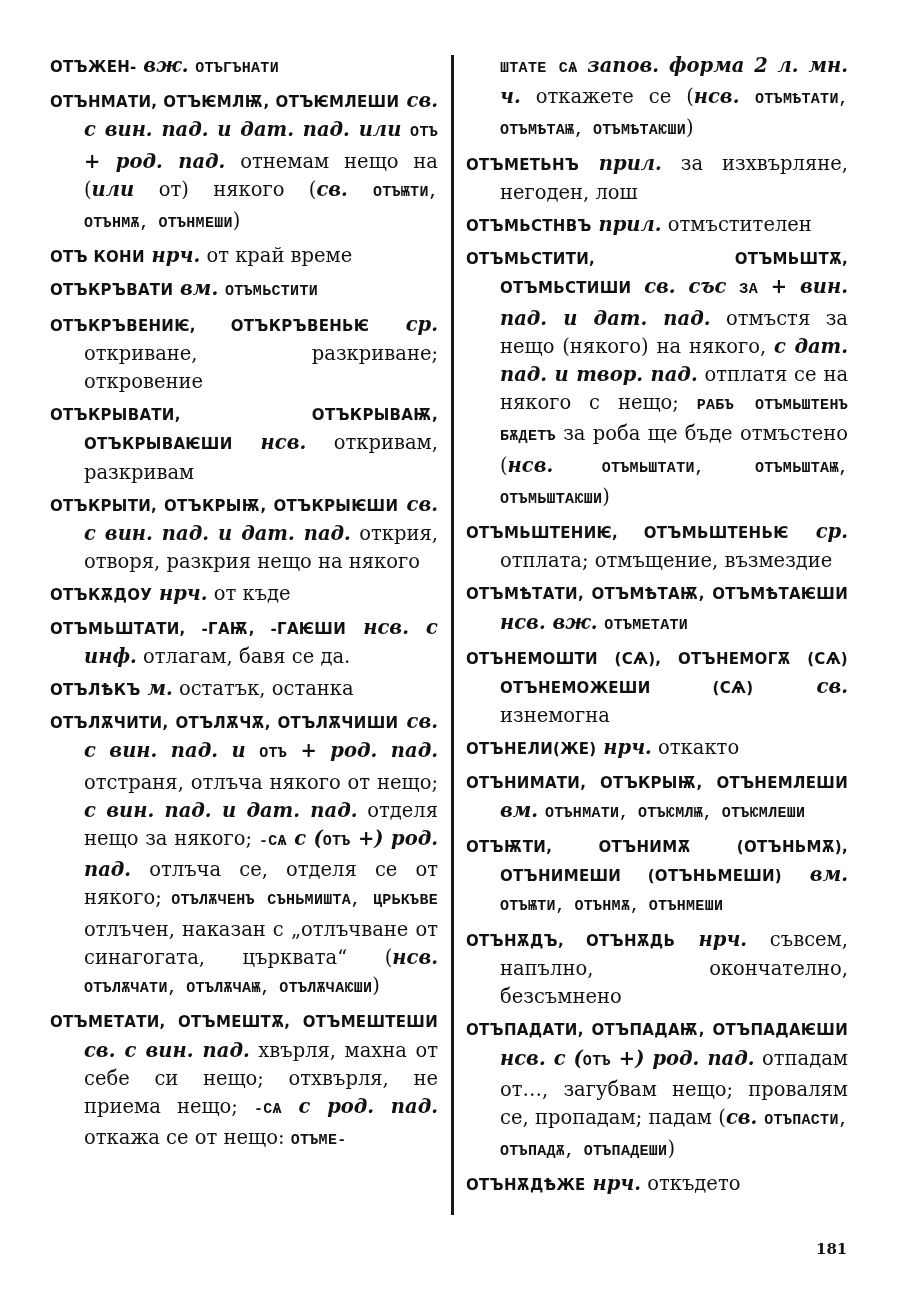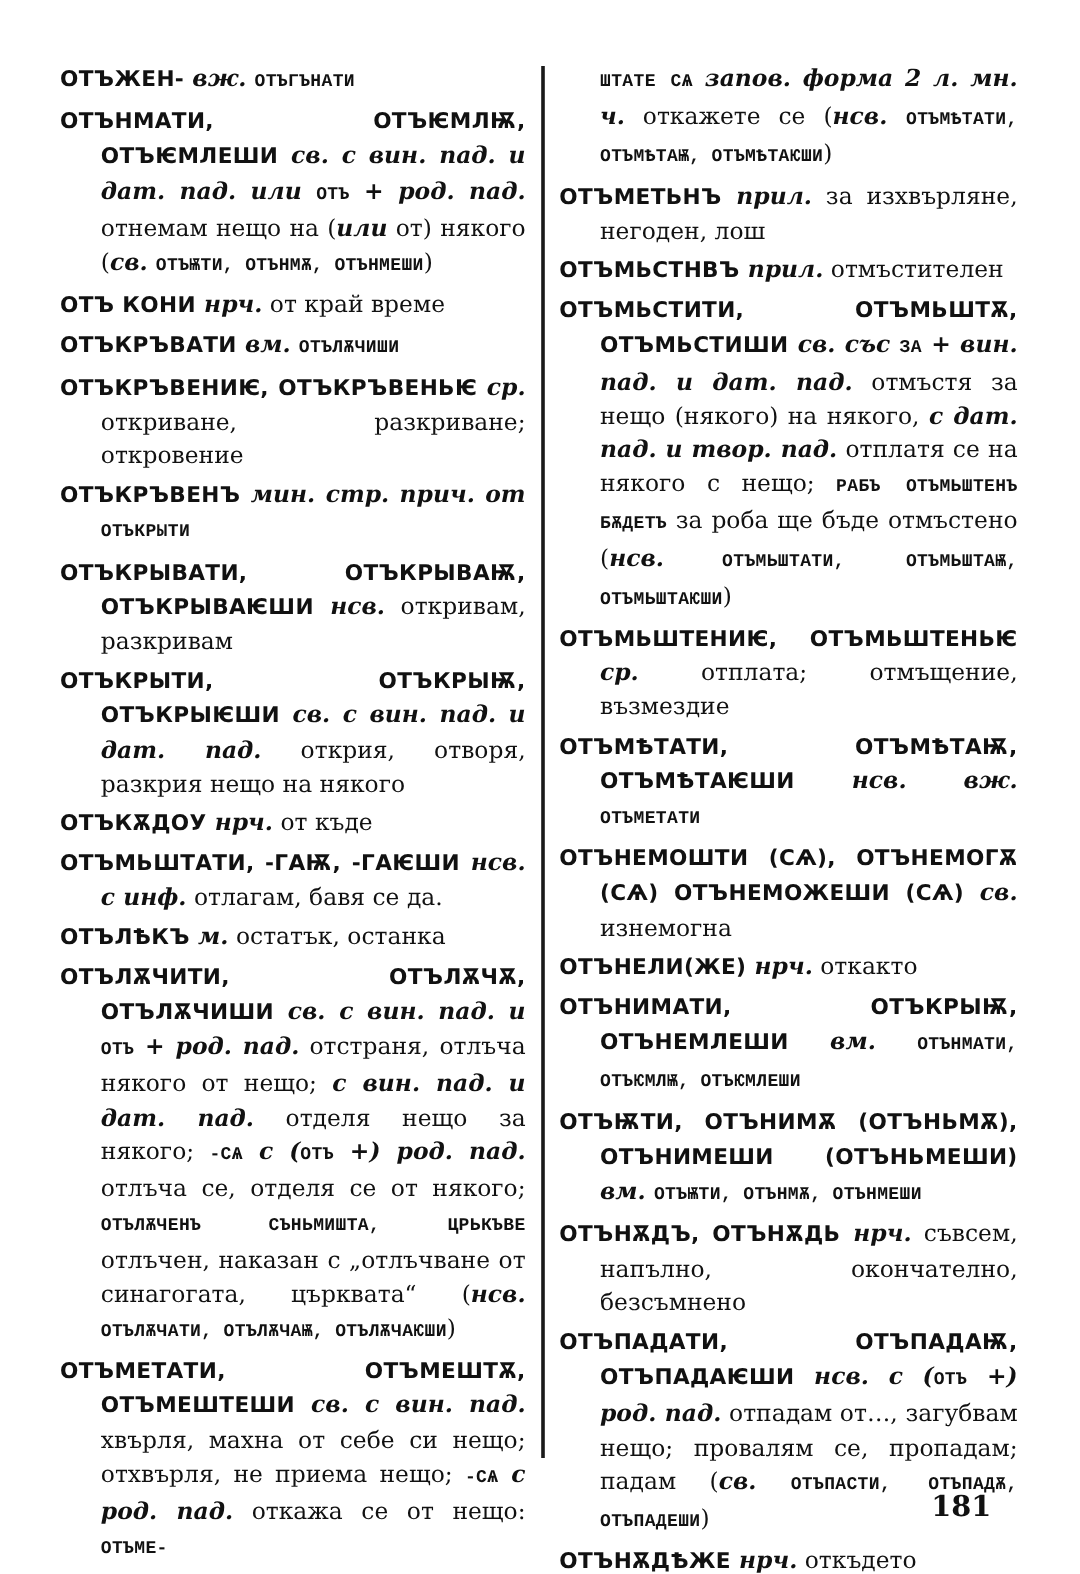--- a/index.html
+++ b/index.html
@@ -5,37 +5,36 @@
   html, body { margin:0; padding:0; background:#ffffff; }
   body { width:900px; height:1312px; position:relative; overflow:hidden;
          font-family:"DejaVu Serif","Liberation Serif",serif; color:#111; }
   .page { position:absolute; left:0; top:0; width:900px; height:1312px; }
   .col { position:absolute; top:52px; font-size:19.5px; line-height:28.2px; }
   .col.left  { left:50px;  width:388px; }
   .col.right { left:466px; width:382px; }
   .divider { position:absolute; left:451px; top:55px; width:3px; height:1160px; background:#1a1a1a; }
   .entry { text-indent:-34px; padding-left:34px; text-align:justify; margin:0 0 4px 0; }
   .entry.cont { text-indent:0; }
-  .hw { font-family:"DejaVu Sans","Liberation Sans",sans-serif; font-weight:bold; font-size:18px; letter-spacing:0.3px; }
+  .hw { font-family:"DejaVu Sans","Liberation Sans",sans-serif; font-weight:bold; font-size:15px; letter-spacing:0.3px; }
   .os { font-family:Liberation Mono, monospace; font-weight:bold; font-size:15px; letter-spacing:0.3px; }
   .gr { font-style:italic; font-weight:bold; font-family:"DejaVu Serif","Liberation Serif",serif; }
   .tr { }
-  .pagenum { position:absolute; left:776px; top:1240px; font-weight:bold; font-size:24px; font-family:"DejaVu Serif","Liberation Serif",serif;text-align:right; }
+  .pagenum { position:absolute; left:816px; top:1240px; font-weight:bold; font-size:15px; font-family:"DejaVu Serif","Liberation Serif",serif;text-align:right; }
 </style>
 </head>
 <body>
 
 <div class="page">
   <div class="col left" id="col-left">
       <p class="entry"><span class="hw">ОТЪЖЕН-</span><span class="gr"> вж. </span><span class="os">ОТЪГЪНАТИ</span></p>
       <p class="entry"><span class="hw">ОТЪНМАТИ, ОТЪѤМЛѬ, ОТЪѤМЛЕШИ</span><span class="gr"> св. с вин. пад. и дат. пад. или </span><span class="os">ОТЪ</span><span class="gr"> + род. пад.</span><span class="tr"> отнемам нещо на (</span><span class="gr">или</span><span class="tr"> от) някого (</span><span class="gr">св. </span><span class="os">ОТЪѬТИ, ОТЪНМѪ, ОТЪНМЕШИ</span><span class="tr">)</span></p>
       <p class="entry"><span class="hw">ОТЪ КОНИ</span><span class="gr"> нрч.</span><span class="tr"> от край време</span></p>
-      <p class="entry"><span class="hw">ОТЪКРЪВАТИ</span><span class="gr"> вм. </span><span class="os">ОТЪЛѪЧИШИ</span></p>
+      <p class="entry"><span class="hw">ОТЪКРЪВАТИ</span><span class="gr"> вм. </span><span class="os">ОТЪМЬСТИТИ</span></p>
       <p class="entry"><span class="hw">ОТЪКРЪВЕНИѤ, ОТЪКРЪВЕНЬѤ</span><span class="gr"> ср.</span><span class="tr"> откриване, разкриване; откровение</span></p>
-      <p class="entry"><span class="hw">ОТЪКРЪВЕНЪ</span><span class="gr"> мин. стр. прич. от </span><span class="os">ОТЪКРЫТИ</span></p>
       <p class="entry"><span class="hw">ОТЪКРЫВАТИ, ОТЪКРЫВАѬ, ОТЪКРЫВАѤШИ</span><span class="gr"> нсв.</span><span class="tr"> откривам, разкривам</span></p>
       <p class="entry"><span class="hw">ОТЪКРЫТИ, ОТЪКРЫѬ, ОТЪКРЫѤШИ</span><span class="gr"> св. с вин. пад. и дат. пад.</span><span class="tr"> открия, отворя, разкрия нещо на някого</span></p>
       <p class="entry"><span class="hw">ОТЪКѪДОУ</span><span class="gr"> нрч.</span><span class="tr"> от къде</span></p>
       <p class="entry"><span class="hw">ОТЪМЬШТАТИ, -ГАѬ, -ГАѤШИ</span><span class="gr"> нсв. с инф.</span><span class="tr"> отлагам, бавя се да.</span></p>
       <p class="entry"><span class="hw">ОТЪЛѢКЪ</span><span class="gr"> м.</span><span class="tr"> остатък, останка</span></p>
       <p class="entry"><span class="hw">ОТЪЛѪЧИТИ, ОТЪЛѪЧѪ, ОТЪЛѪЧИШИ</span><span class="gr"> св. с вин. пад. и </span><span class="os">ОТЪ</span><span class="gr"> + род. пад.</span><span class="tr"> отстраня, отлъча някого от нещо; </span><span class="gr">с вин. пад. и дат. пад.</span><span class="tr"> отделя нещо за някого; </span><span class="os">-СѦ</span><span class="gr"> с (</span><span class="os">ОТЪ</span><span class="gr"> +) род. пад.</span><span class="tr"> отлъча се, отделя се от някого; </span><span class="os">ОТЪЛѪЧЕНЪ СЪНЬМИШТА, ЦРЬКЪВЕ</span><span class="tr"> отлъчен, наказан с „отлъчване от синагогата, църквата“ (</span><span class="gr">нсв. </span><span class="os">ОТЪЛѪЧАТИ, ОТЪЛѪЧАѬ, ОТЪЛѪЧАѤШИ</span><span class="tr">)</span></p>
       <p class="entry"><span class="hw">ОТЪМЕТАТИ, ОТЪМЕШТѪ, ОТЪМЕШТЕШИ</span><span class="gr"> св. с вин. пад.</span><span class="tr"> хвърля, махна от себе си нещо; отхвърля, не приема нещо; </span><span class="os">-СѦ</span><span class="gr"> с род. пад.</span><span class="tr"> откажа се от нещо: </span><span class="os">ОТЪМЕ-</span></p>
     </div>
   <div class="divider"></div>
   <div class="col right" id="col-right">

